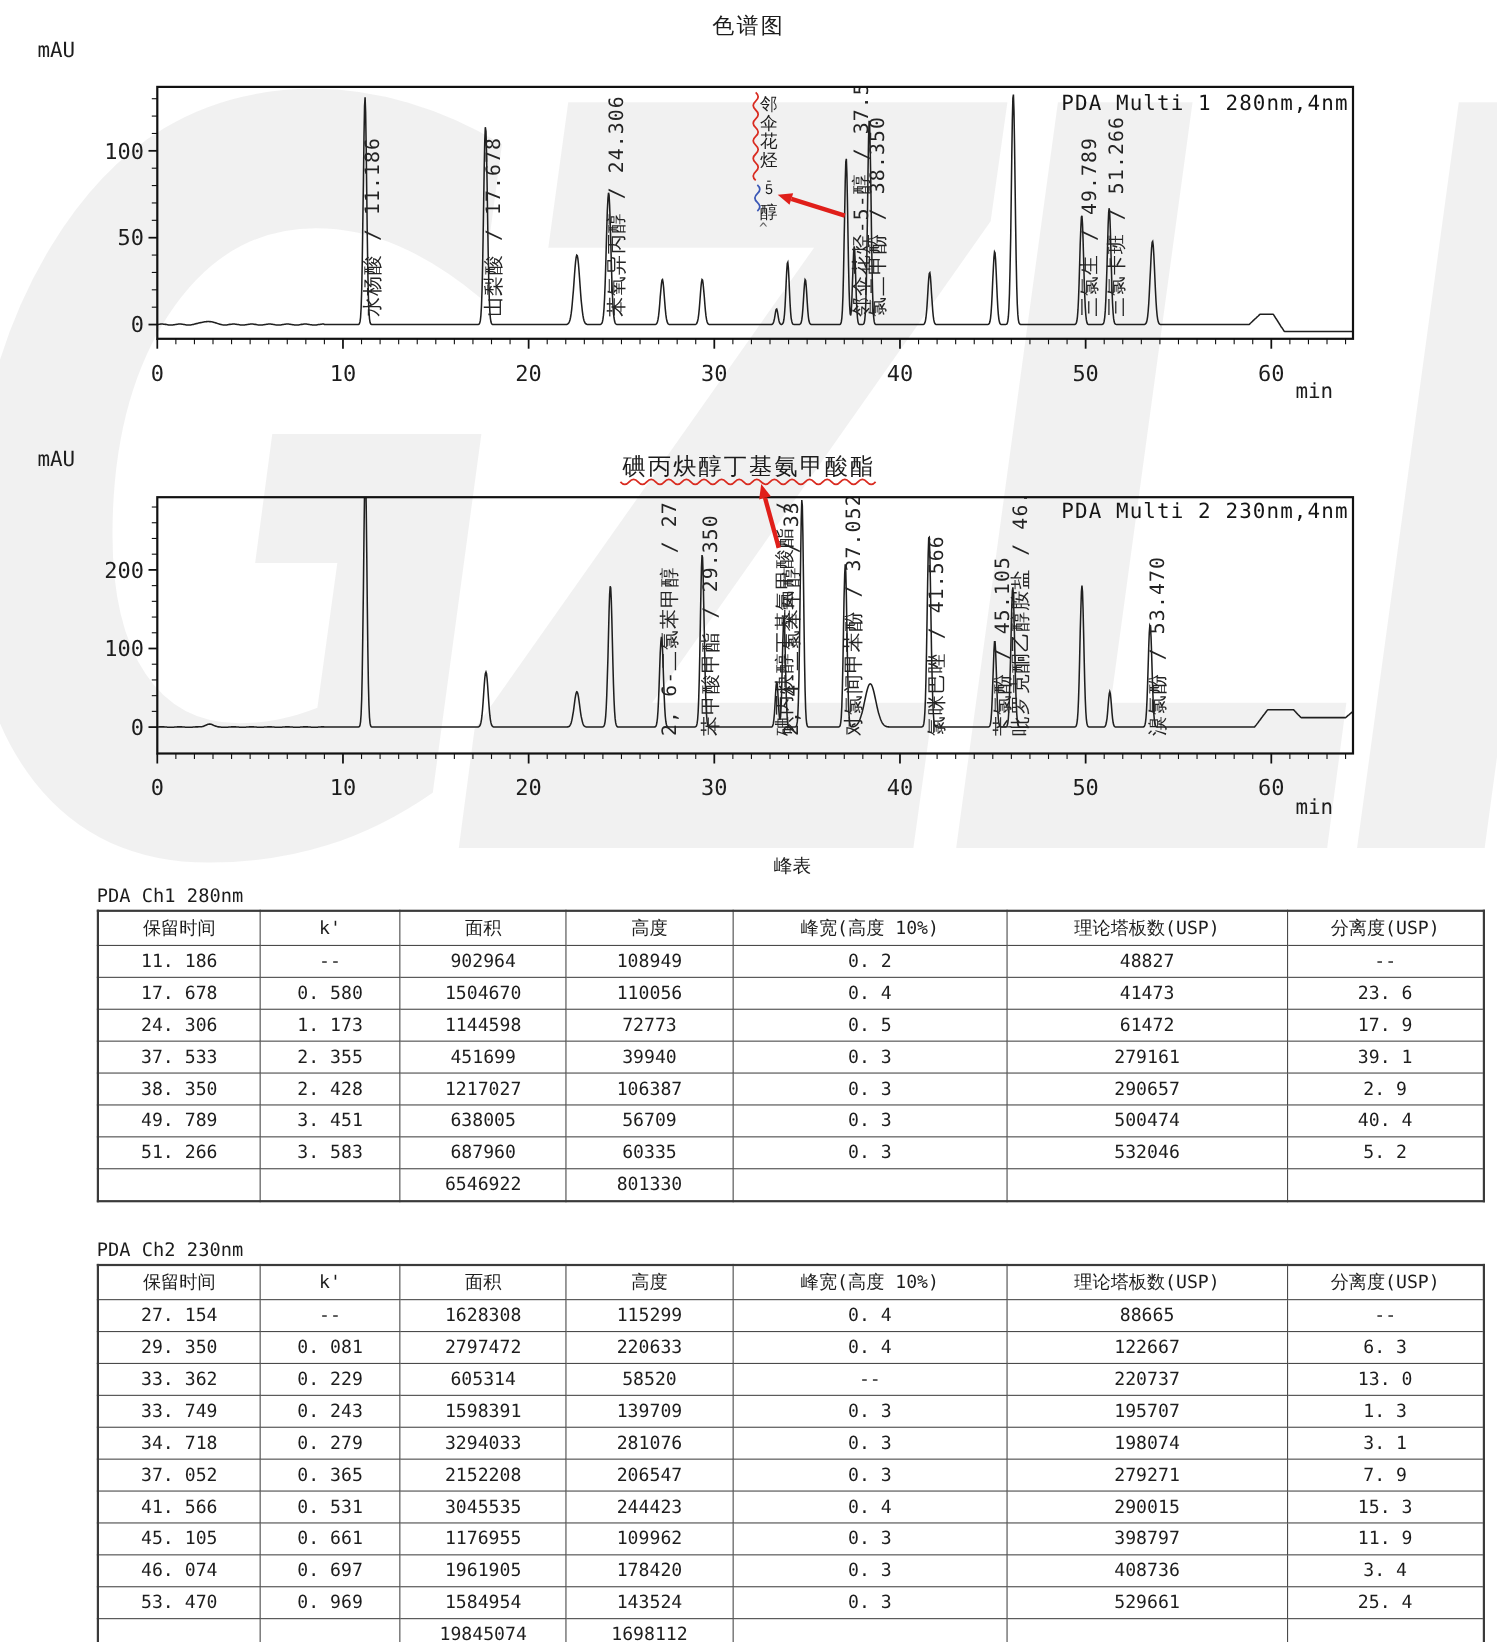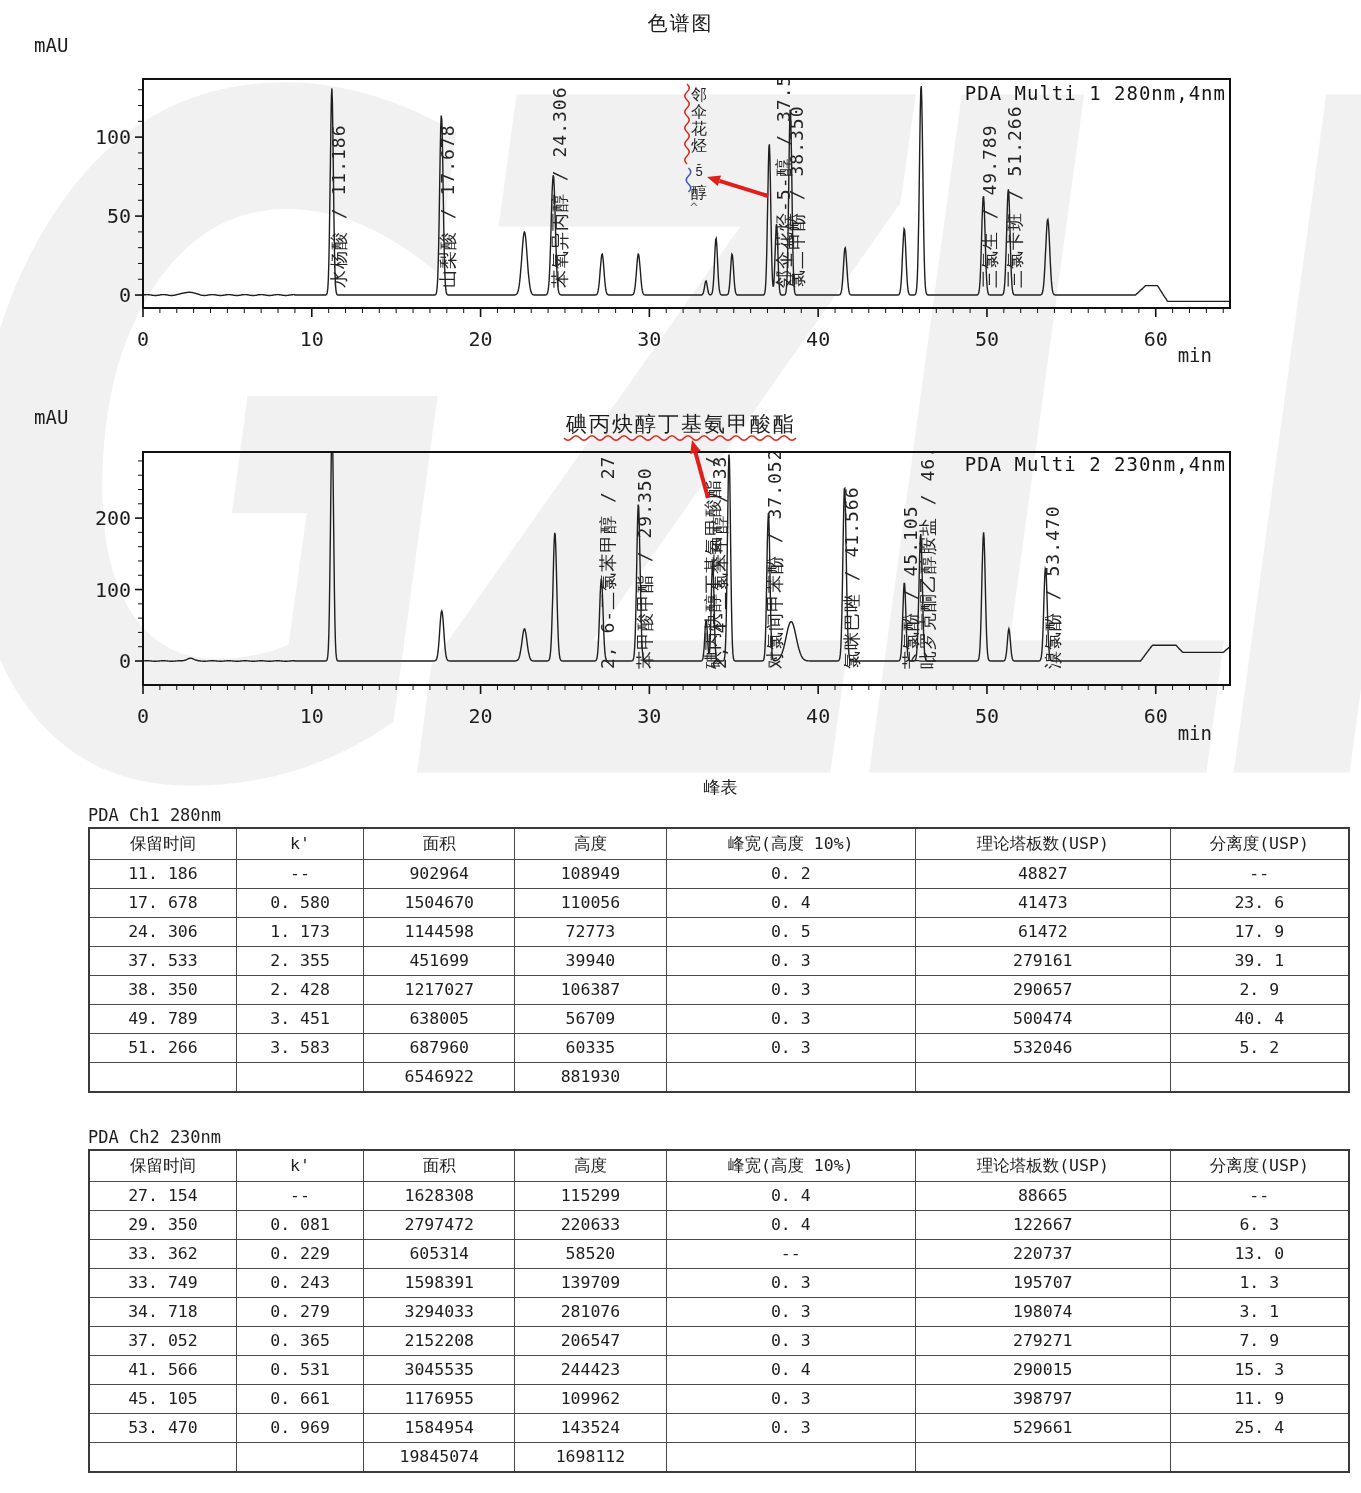--- a/index.html
+++ b/index.html
@@ -363,21 +363,21 @@
             <td>687960</td>
             <td>60335</td>
             <td>0. 3</td>
             <td>532046</td>
             <td>5. 2</td>
           </tr>
           <tr>
             <td></td>
             <td></td>
             <td>6546922</td>
-            <td>881930</td>
+            <td>801330</td>
             <td></td>
             <td></td>
             <td></td>
           </tr>
         </tbody>
       </table>
     <div class="gap2"></div>
     <div class="tbl-label">PDA Ch2 230nm</div>
     <table class="peaks" id="tbl1">
         <colgroup>
@@ -467,20 +467,29 @@
           <tr>
             <td>45. 105</td>
             <td>0. 661</td>
             <td>1176955</td>
             <td>109962</td>
             <td>0. 3</td>
             <td>398797</td>
             <td>11. 9</td>
           </tr>
           <tr>
+            <td>46. 074</td>
+            <td>0. 697</td>
+            <td>1961905</td>
+            <td>178420</td>
+            <td>0. 3</td>
+            <td>408736</td>
+            <td>3. 4</td>
+          </tr>
+          <tr>
             <td>53. 470</td>
             <td>0. 969</td>
             <td>1584954</td>
             <td>143524</td>
             <td>0. 3</td>
             <td>529661</td>
             <td>25. 4</td>
           </tr>
           <tr>
             <td></td>

